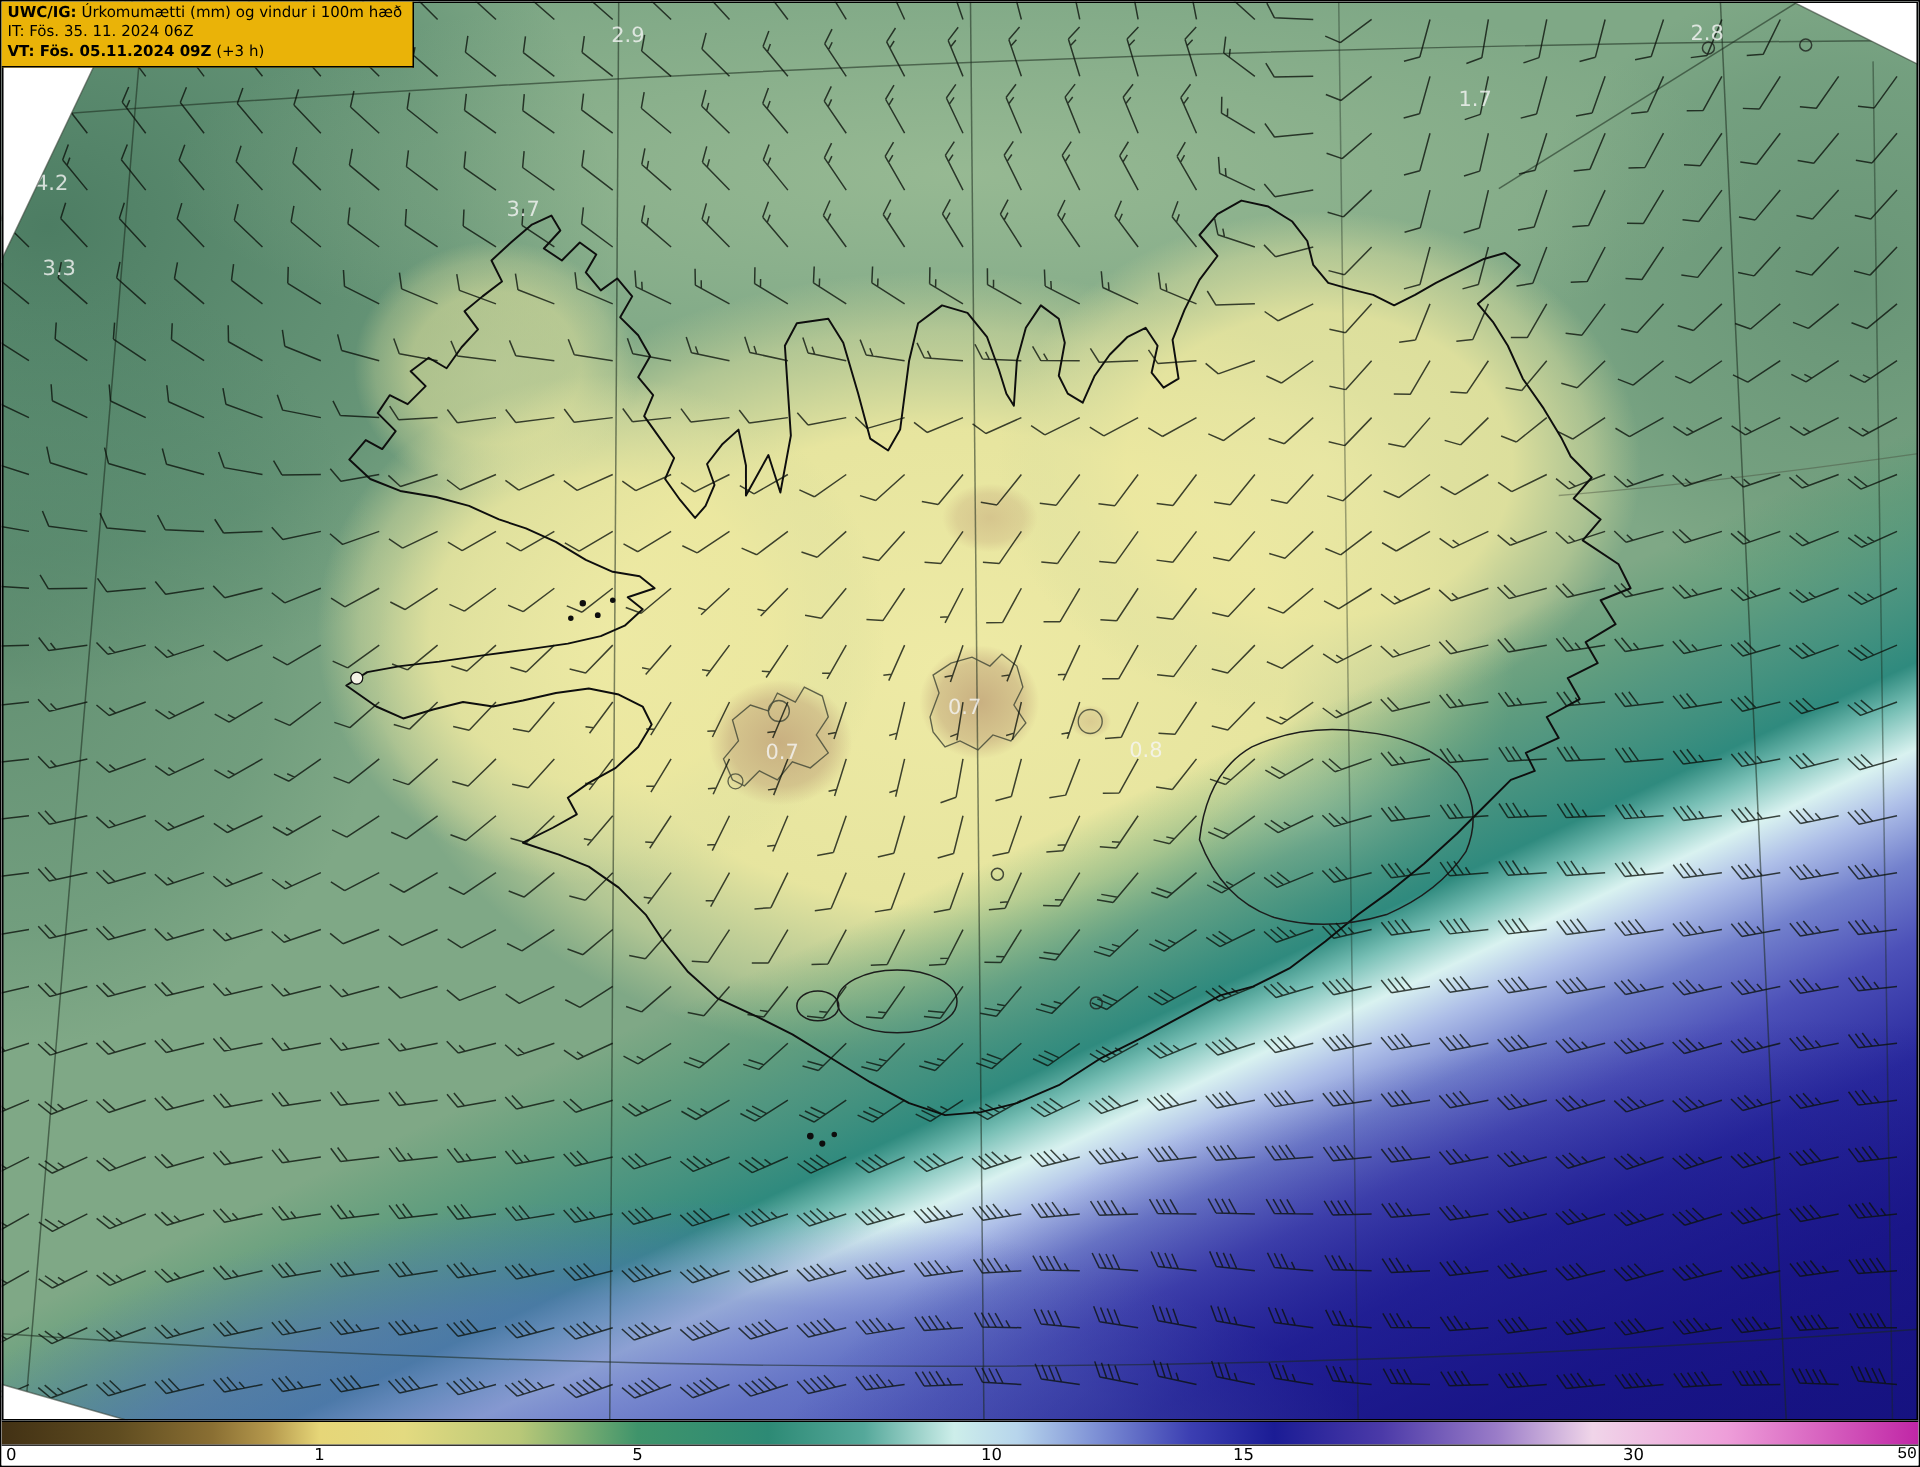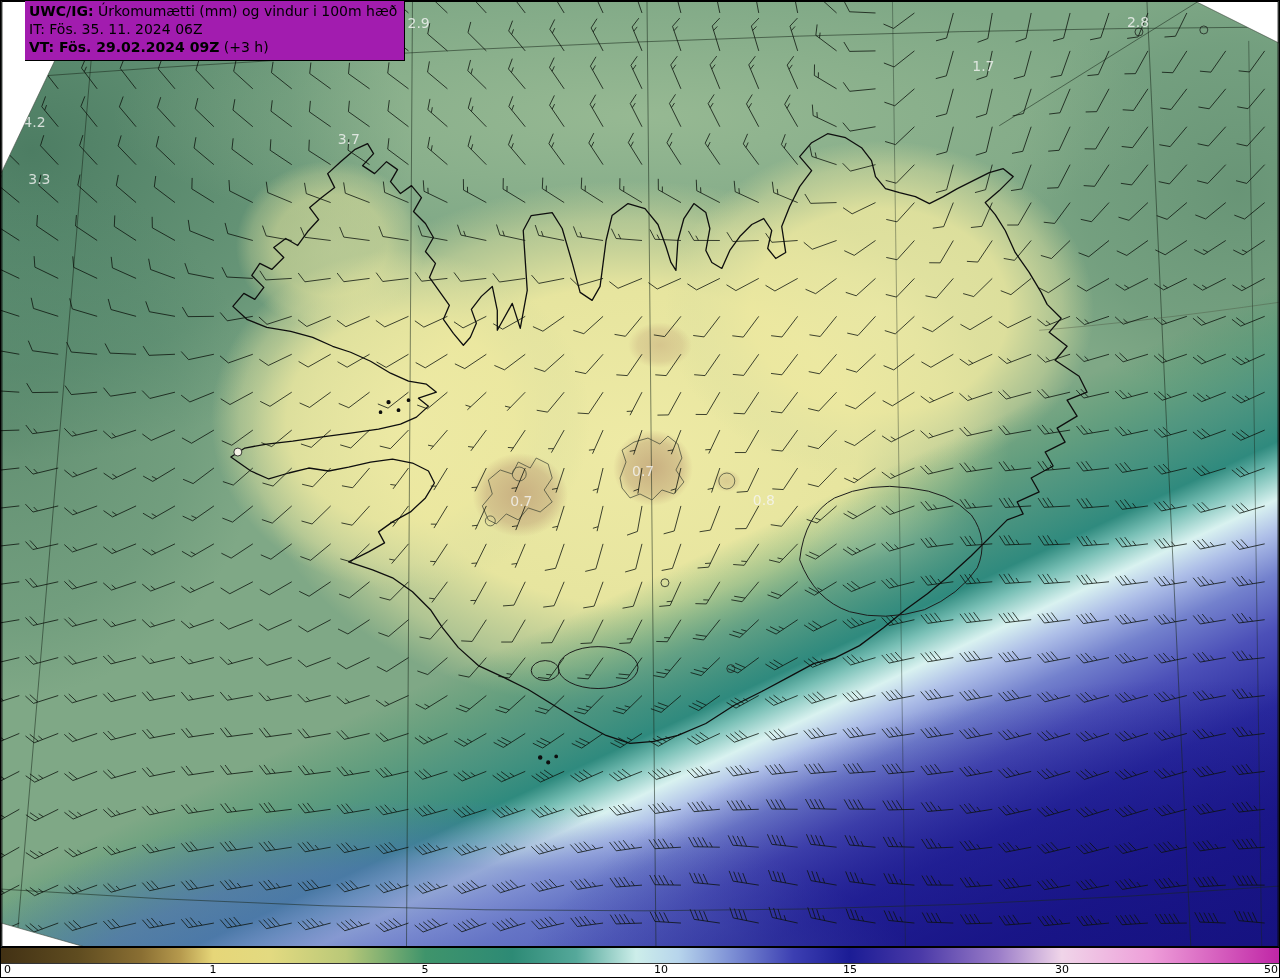--- a/index.html
+++ b/index.html
@@ -6,24 +6,23 @@
   .stage{
     position:relative;width:1278px;height:976px;margin:0 auto;
     background:#ffffff;border:1px solid #000;overflow:hidden;
     font-family:"DejaVu Sans", sans-serif;
   }
   .map-wrap{position:absolute;left:0;top:0;width:1188px;height:946px;}
   svg{display:block;}
   
   .title-box{
     position:absolute;left:0;top:0;z-index:5;
-    background:#a21caf;border:1px solid #000;border-left:none;border-top:none;
-    padding:2px 7px 3px 4px;font-size:14px;line-height:1.28;color:#000;
+    background:#eab308;border:1px solid #000;border-left:none;border-top:none;
+    padding:2px 7px 3px 4px;font-size:10px;line-height:1.28;color:#000;
     white-space:nowrap;
-    margin-left:24px;
   }
   .title-box b{font-weight:bold;}
   
   .colorbar{
     position:absolute;left:0;top:946px;width:1278px;height:30px;background:#fff;z-index:4;
   }
   .colorbar .bar{
     position:absolute;left:0;top:0;width:1278px;height:17px;
     border-top:1px solid #000;border-bottom:1px solid #333;box-sizing:border-box;
   }
@@ -207,29 +206,29 @@
       <polygon points="0,924 84,948 0,948" fill="#ffffff"></polygon>
     </g>
 
     <rect x="0.5" y="0.5" width="1279" height="947" fill="none" stroke="#000" stroke-width="1"></rect>
   </svg>
   </div>
 
   <div class="title-box">
     <div><b>UWC/IG:</b> <span>Úrkomumætti (mm) og vindur i 100m hæð</span></div>
     <div>IT: Fös. 35. 11. 2024 06Z</div>
-    <div><b>VT: Fös. 29.02.2024 09Z</b> <span>(+3 h)</span></div>
+    <div><b>VT: Fös. 05.11.2024 09Z</b> <span>(+3 h)</span></div>
   </div>
 
   <div class="colorbar">
     <div class="bar" id="cbar" style="background: linear-gradient(to right, rgb(66, 49, 20) 0%, rgb(95, 76, 32) 6%, rgb(138, 111, 51) 11%, rgb(181, 153, 77) 14%, rgb(230, 214, 120) 16.6%, rgb(227, 218, 128) 21%, rgb(185, 200, 120) 27%, rgb(63, 148, 107) 33.2%, rgb(45, 138, 117) 40%, rgb(85, 168, 154) 45%, rgb(205, 238, 234) 49.7%, rgb(183, 213, 236) 53%, rgb(127, 146, 214) 57%, rgb(60, 63, 178) 62%, rgb(27, 28, 149) 66.4%, rgb(75, 58, 168) 72%, rgb(154, 124, 200) 78%, rgb(240, 213, 233) 83%, rgb(238, 158, 217) 90%, rgb(192, 38, 166) 100%);"></div>
     <div class="labels" id="cbarlabels">
         <span style="left: 3px;">0</span>
         <span style="left: 212px;">1</span>
         <span style="left: 424px;">5</span>
         <span style="left: 635px; margin-left: 25px;">10</span>
-        <span style="left: 849px;">15</span>
-        <span style="left: 1061px;">30</span>
-        <span style="left: 1277px;">50</span>
+        <span style="left: 828px;">15</span>
+        <span style="left: 1088px;">30</span>
+        <span style="left: 1277px; font-family: Liberation Mono, monospace;">50</span>
       </div>
   </div>
 
 </div>
 
 </body></html>

